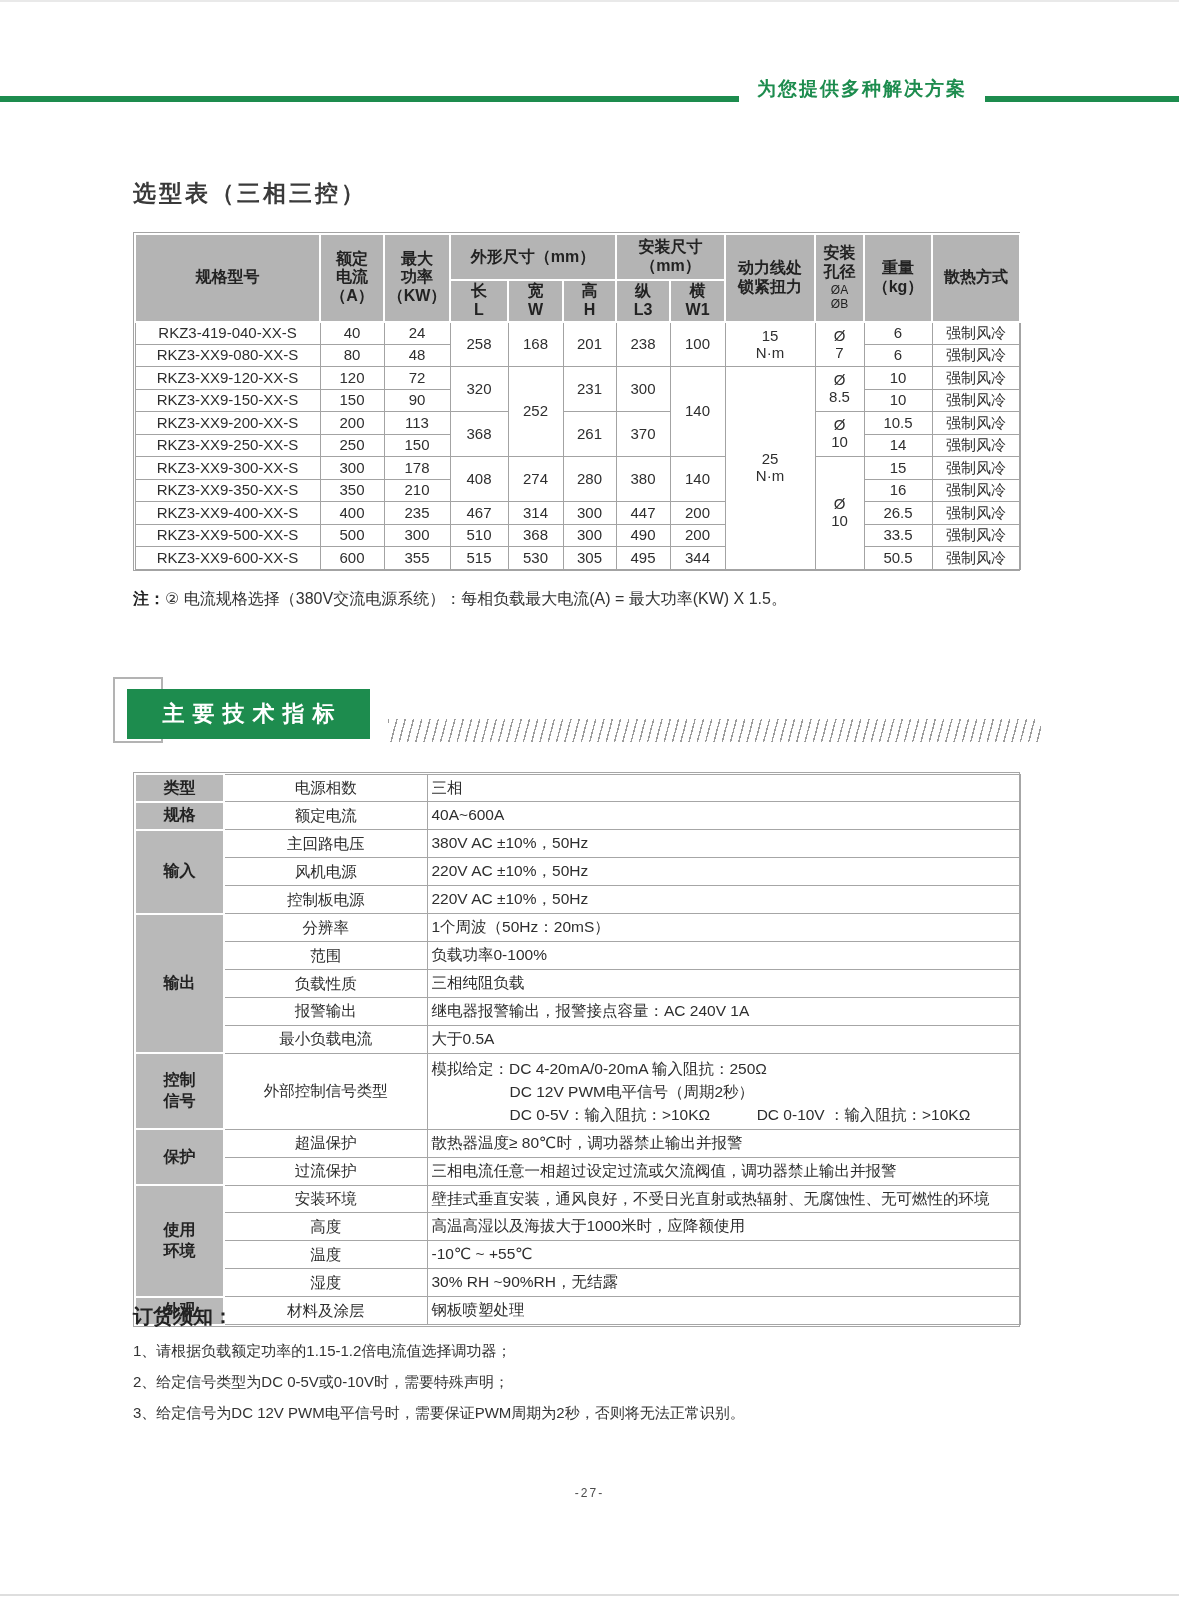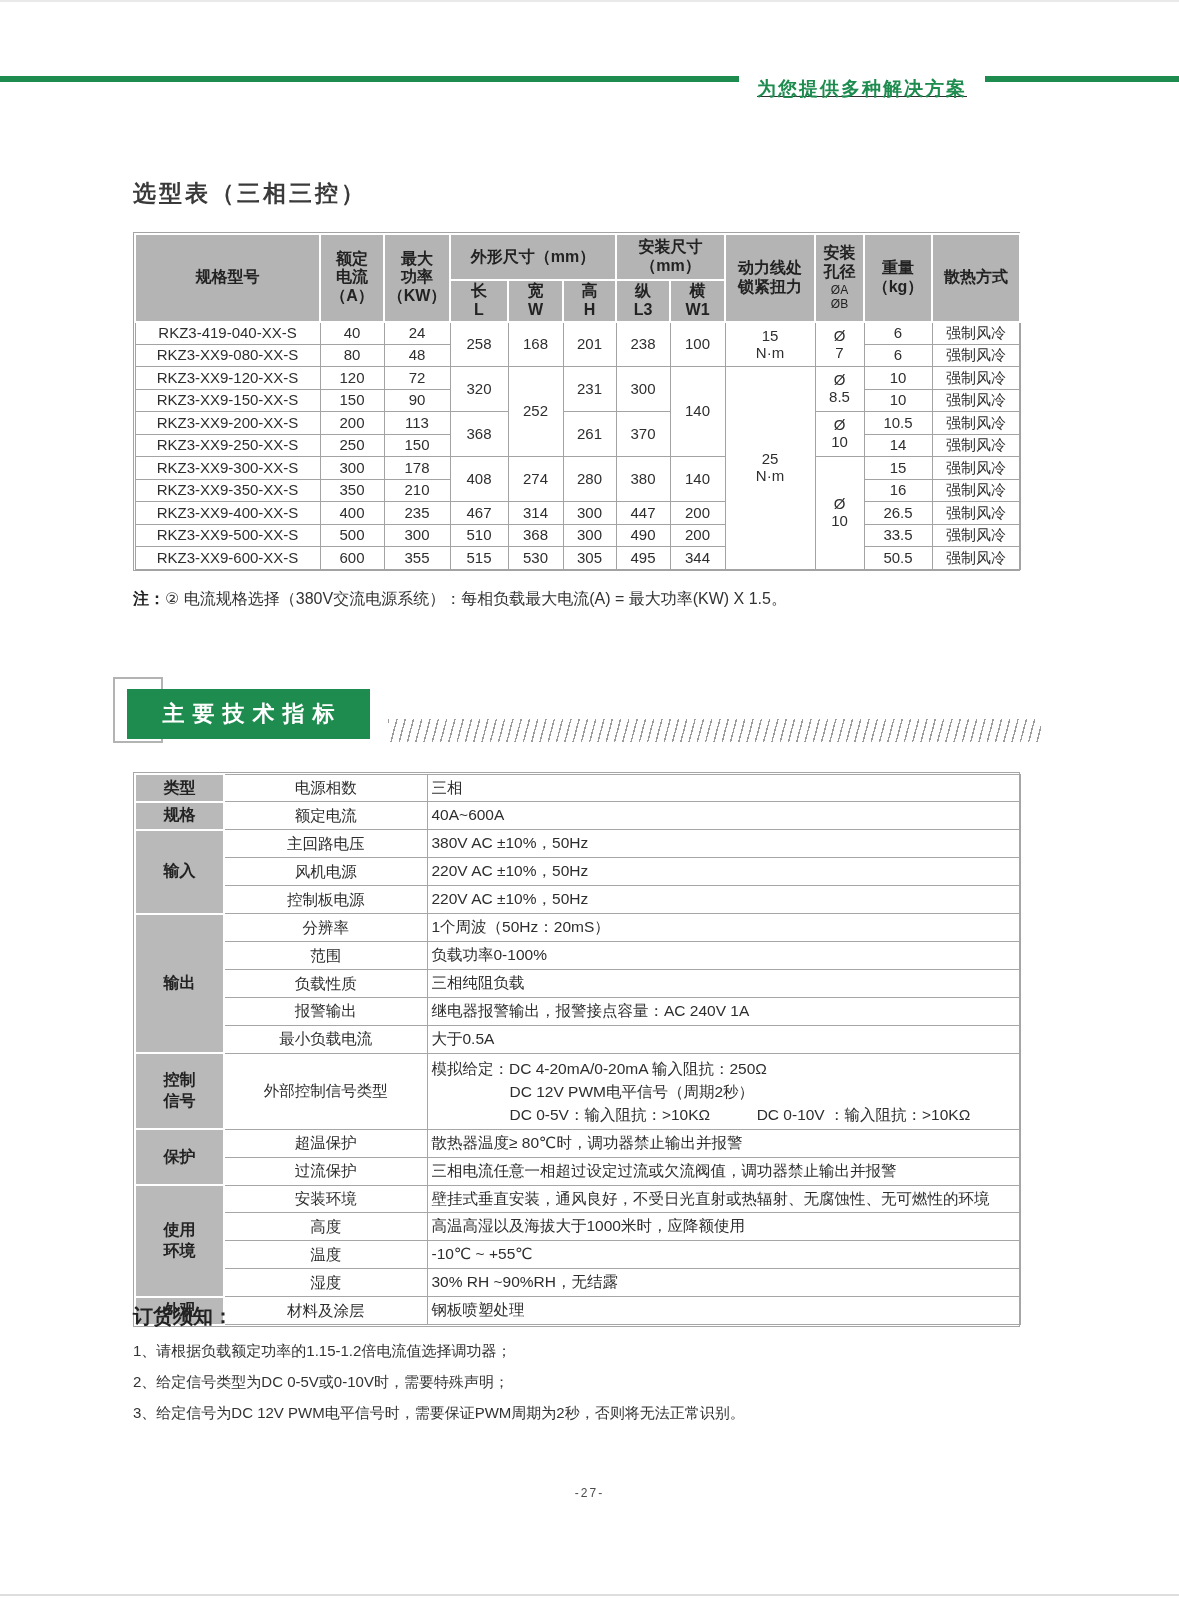--- a/index.html
+++ b/index.html
@@ -9,21 +9,21 @@
     --line-gray:#a3a3a3;
   }
   html,body{margin:0;padding:0;background:#fff;}
   body{font-family:"Liberation Sans","DejaVu Sans",sans-serif;color:#2f2f2f;}
   .page{position:relative;width:1179px;height:1600px;background:#ffffff;overflow:hidden;}
 
   .top-edge{position:absolute;left:0;top:0;width:100%;height:2px;background:#e9e9e9;}
   .bottom-edge{position:absolute;left:0;top:1594px;width:100%;height:2px;background:#dedede;}
 
   
-  .toprule{position:absolute;left:0;top:76px;width:100%;height:26px;display:flex;align-items:flex-start;text-decoration:underline;}
+  .toprule{position:absolute;left:0;top:76px;width:100%;height:26px;display:flex;align-items:flex-end;}
   .toprule .line{height:6px;background:var(--green);}
   .toprule .l{flex:1;}
   .toprule .r{width:194px;}
   .toprule .tagline{color:var(--green);font-size:19px;font-weight:600;letter-spacing:2px;margin:0 18px;white-space:nowrap;}
 
   
   .sel-title{position:absolute;left:133px;top:178px;font-size:23px;font-weight:bold;letter-spacing:3px;color:#3a3a3a;}
 
   
   .sel-wrap{position:absolute;left:133px;top:232px;width:885px;border:1px solid var(--line-gray);}

